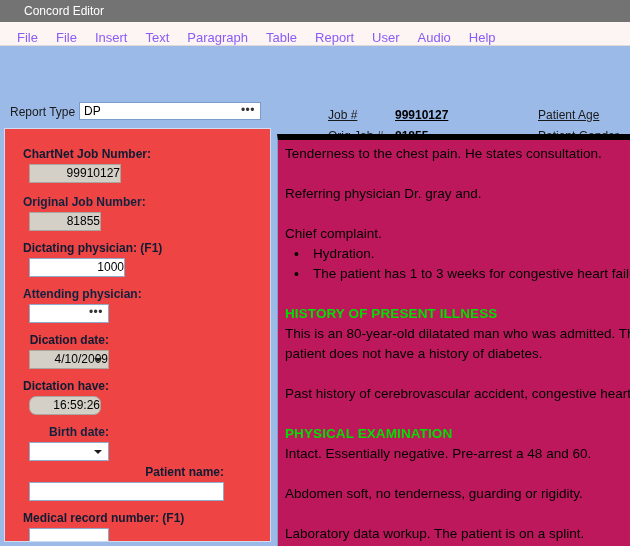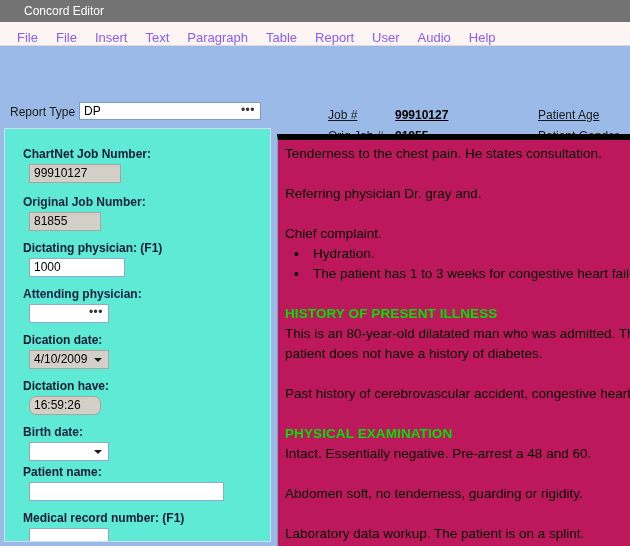--- a/index.html
+++ b/index.html
@@ -135,24 +135,25 @@
     color: #000000;
     white-space: nowrap;
   }
 
   
   .sidebar {
     position: absolute;
     left: 4px; top: 128px;
     width: 267px;
     height: 414px;
-    background: #5eead4;
+    background: #ef4444;
     border: 1px solid #cfdcf2;
     box-sizing: border-box;
     overflow: hidden;
+    text-align: right;
   }
   .field { position: absolute; left: 18px; }
   .field-label {
     font-size: 12px;
     color: #11223f;
     white-space: nowrap;
     display: block;
     margin-bottom: 3px;
     font-weight: bold;
   }

